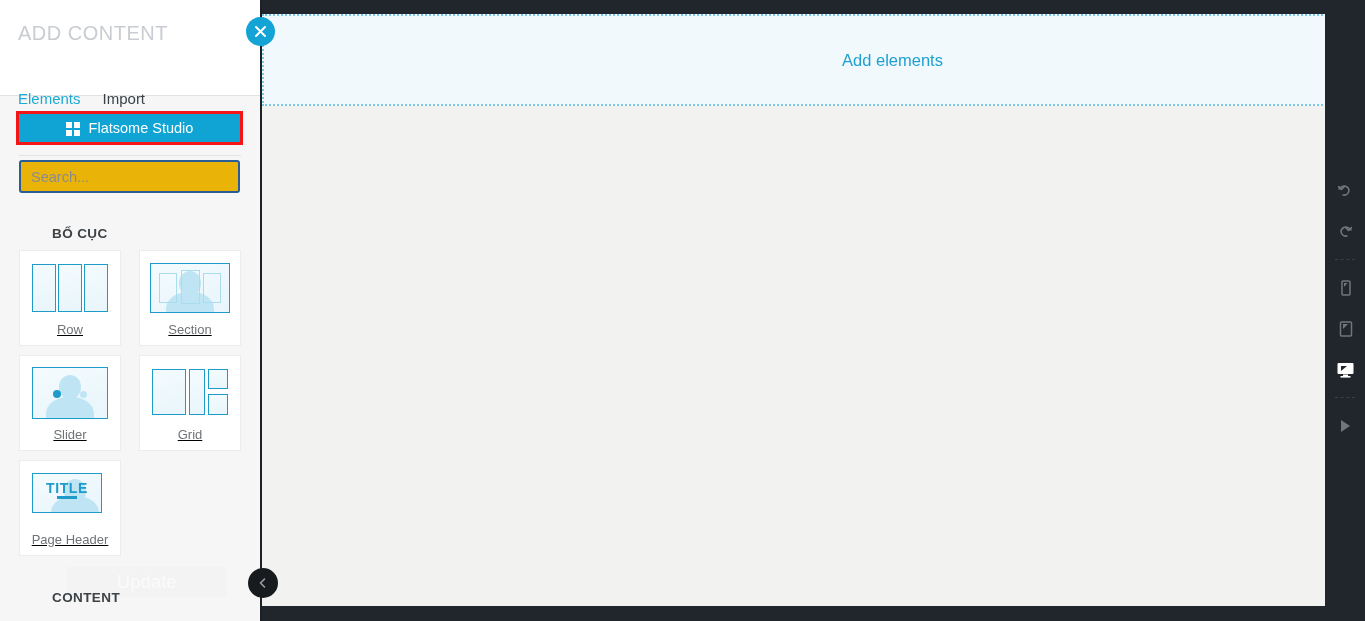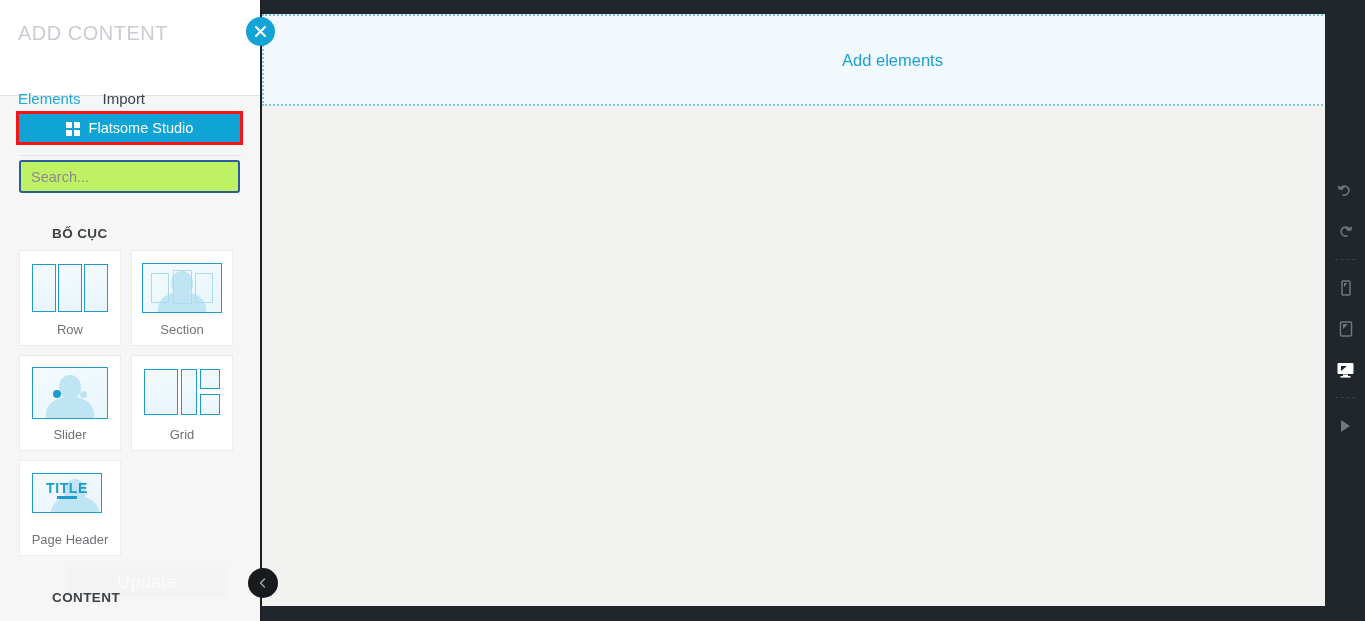--- a/index.html
+++ b/index.html
@@ -52,37 +52,37 @@
   .grid-icon { display: grid; grid-template-columns: 6px 6px; grid-template-rows: 6px 6px; gap: 2px; }
   .grid-icon i { background: #fff; display: block; }
   .studio-label { color: #fff; font-size: 14.5px; }
 
   .sep { position: absolute; left: 19px; top: 155px; width: 222px; height: 1px; background: #e3e3e3; }
 
   .search {
     position: absolute; left: 19px; top: 160px;
     width: 221px; height: 33px;
     border: 2px solid #2a5d96; border-radius: 3px;
-    background: #bef264; padding: 0 10px;
+    background: #eab308; padding: 0 10px;
     font-size: 14.5px; color: #555; outline: none;
     font-family: "Liberation Sans", sans-serif;
   }
   .search::placeholder { color: #8c8c8c; }
 
   .section-head {
     position: absolute; left: 19px;
     font-size: 13.5px; font-weight: bold; color: #3c4246;
     letter-spacing: .4px;
     padding-left: 33px;
   }
   #sec-layout { top: 226px; }
   #sec-content { top: 590px; }
 
   .cards { position: absolute; left: 19px; top: 250px; width: 222px;
-           display: flex; flex-wrap: wrap; gap: 9px 10px; }
+           display: flex; flex-wrap: wrap; gap: 9px 18px; text-decoration: underline; }
   .card {
     width: 102px; height: 96px; background: #fff;
     border: 1px solid #ececec;
     display: flex; flex-direction: column; align-items: center;
     justify-content: flex-start; cursor: pointer; padding-top: 9px;
   }
   .thumb { width: 84px; height: 56px; position: relative; }
   .card-label { font-size: 13px; color: #6f7377; margin-top: 6px; }
 
   

